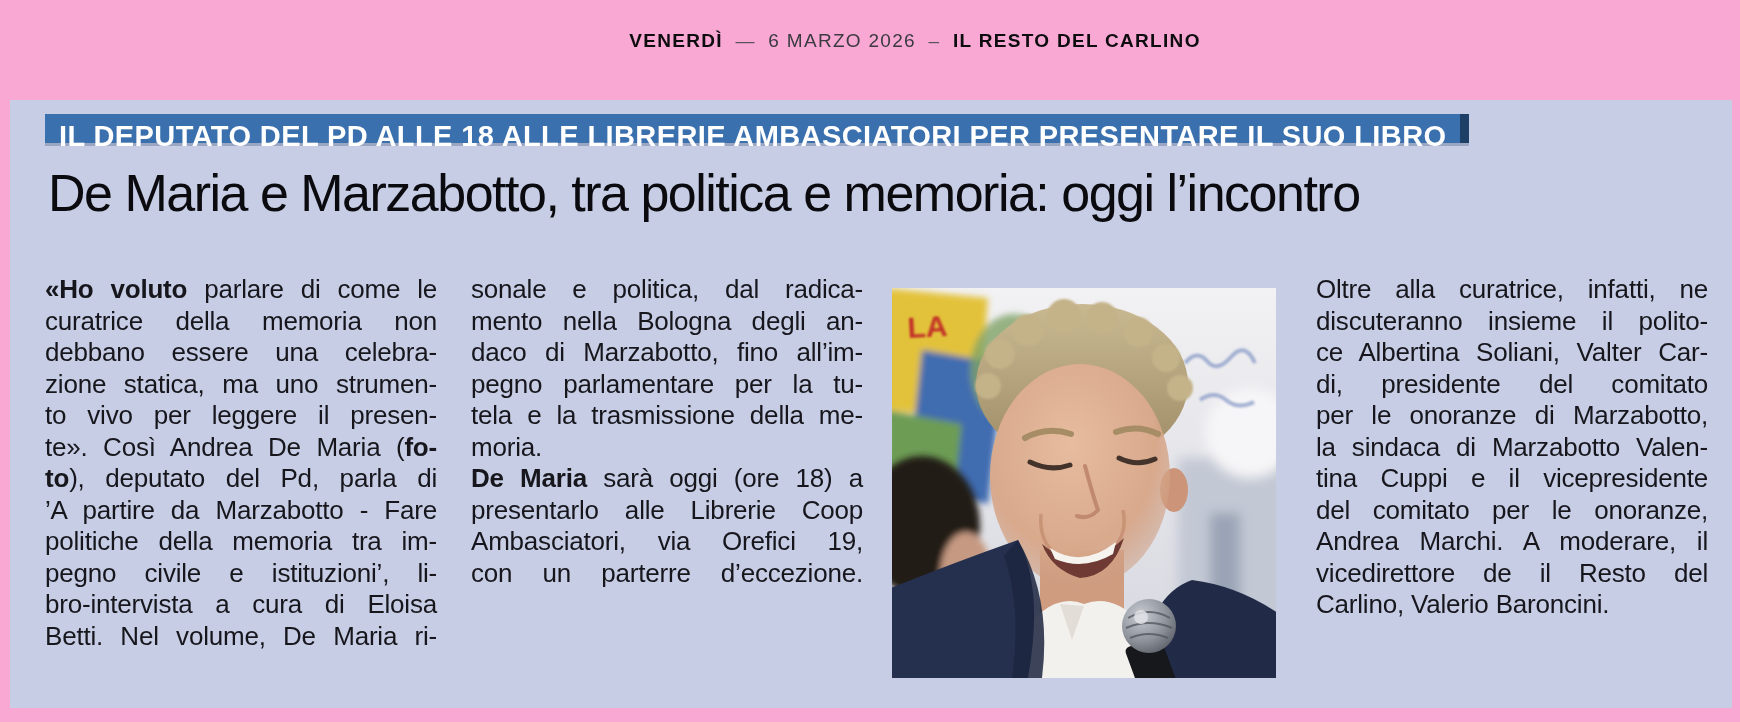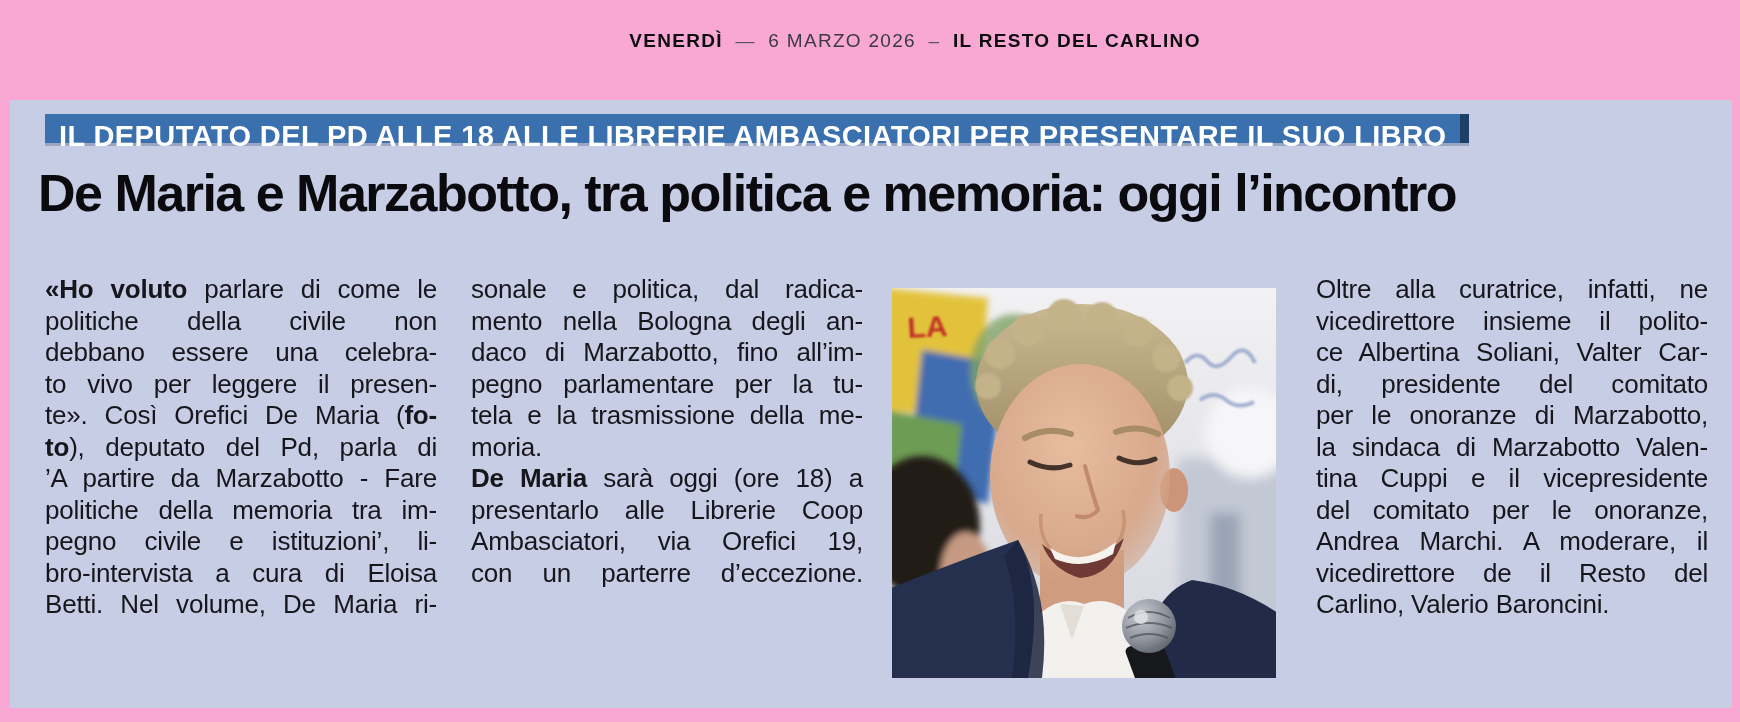--- a/index.html
+++ b/index.html
@@ -16,22 +16,22 @@
   
   .article-block{position:absolute;left:10px;top:100px;width:1722px;height:608px;
                  background:var(--article-bg,#c6cde4);overflow:hidden;}
 
   .kicker{position:absolute;left:35px;top:14px;height:29px;line-height:45px;
           background:var(--kicker-bg,#3a70ad);color:var(--kicker-text,#fff);
           font-weight:bold;font-size:29px;letter-spacing:.4px;padding:0 14px;
           display:inline-block;white-space:nowrap;
           border-right:9px solid #1f4066;box-shadow:0 3px 0 rgba(28,52,92,.25);}
 
-  .headline{position:absolute;left:28px;top:66px;margin:0;font-size:52px;line-height:1.05;
-            font-weight:bold;letter-spacing:-1.5px;color:var(--headline-text,#0b0b0f);
+  .headline{position:absolute;left:38px;top:66px;margin:0;font-size:52px;line-height:1.05;
+            font-weight:normal;letter-spacing:-1.5px;color:var(--headline-text,#0b0b0f);
             white-space:nowrap;}
 
   
   .col{position:absolute;top:174px;width:392px;font-size:26px;line-height:31.5px;
        color:var(--body-text,#16161c);letter-spacing:-.2px;}
   .col-1{left:35px;} .col-2{left:461px;} .col-3{left:1306px;}
   .line{text-align:justify;text-align-last:justify;}
   .line.noj{text-align-last:left;}
   .line .b{font-weight:bold;}
 
@@ -56,24 +56,25 @@
   <section class="article-block">
 
     <div class="kicker">
       <span>IL DEPUTATO DEL PD ALLE 18 ALLE LIBRERIE AMBASCIATORI PER PRESENTARE IL SUO LIBRO</span>
     </div>
 
     <h1 class="headline">De Maria e Marzabotto, tra politica e memoria: oggi l’incontro</h1>
 
     <div class="col col-1">
         <div class="line"><span class="b">«Ho voluto</span><span> parlare di come le</span></div>
-        <div class="line"><span>politiche della civile non</span></div>
+        <div class="line"><span>curatrice della memoria non</span></div>
         <div class="line"><span>debbano essere una celebra-</span></div>
+        <div class="line"><span>zione statica, ma uno strumen-</span></div>
         <div class="line"><span>to vivo per leggere il presen-</span></div>
-        <div class="line"><span>te». Così Orefici De Maria (</span><span class="b">fo-</span></div>
+        <div class="line"><span>te». Così Andrea De Maria (</span><span class="b">fo-</span></div>
         <div class="line"><span class="b">to</span><span>), deputato del Pd, parla di</span></div>
         <div class="line"><span>’A partire da Marzabotto - Fare</span></div>
         <div class="line"><span>politiche della memoria tra im-</span></div>
         <div class="line"><span>pegno civile e istituzioni’, li-</span></div>
         <div class="line"><span>bro-intervista a cura di Eloisa</span></div>
         <div class="line"><span>Betti. Nel volume, De Maria ri-</span></div>
       </div>
     <div class="col col-2">
         <div class="line"><span>sonale e politica, dal radica-</span></div>
         <div class="line"><span>mento nella Bologna degli an-</span></div>
@@ -81,21 +82,21 @@
         <div class="line"><span>pegno parlamentare per la tu-</span></div>
         <div class="line"><span>tela e la trasmissione della me-</span></div>
         <div class="line noj"><span>moria.</span></div>
         <div class="line"><span class="b">De Maria</span><span> sarà oggi (ore 18) a</span></div>
         <div class="line"><span>presentarlo alle Librerie Coop</span></div>
         <div class="line"><span>Ambasciatori, via Orefici 19,</span></div>
         <div class="line"><span>con un parterre d’eccezione.</span></div>
       </div>
     <div class="col col-3">
         <div class="line"><span>Oltre alla curatrice, infatti, ne</span></div>
-        <div class="line"><span>vicedirettore insieme il polito-</span></div>
+        <div class="line"><span>discuteranno insieme il polito-</span></div>
         <div class="line"><span>ce Albertina Soliani, Valter Car-</span></div>
         <div class="line"><span>di, presidente del comitato</span></div>
         <div class="line"><span>per le onoranze di Marzabotto,</span></div>
         <div class="line"><span>la sindaca di Marzabotto Valen-</span></div>
         <div class="line"><span>tina Cuppi e il vicepresidente</span></div>
         <div class="line"><span>del comitato per le onoranze,</span></div>
         <div class="line"><span>Andrea Marchi. A moderare, il</span></div>
         <div class="line"><span>vicedirettore de il Resto del</span></div>
         <div class="line noj"><span>Carlino, Valerio Baroncini.</span></div>
       </div>

